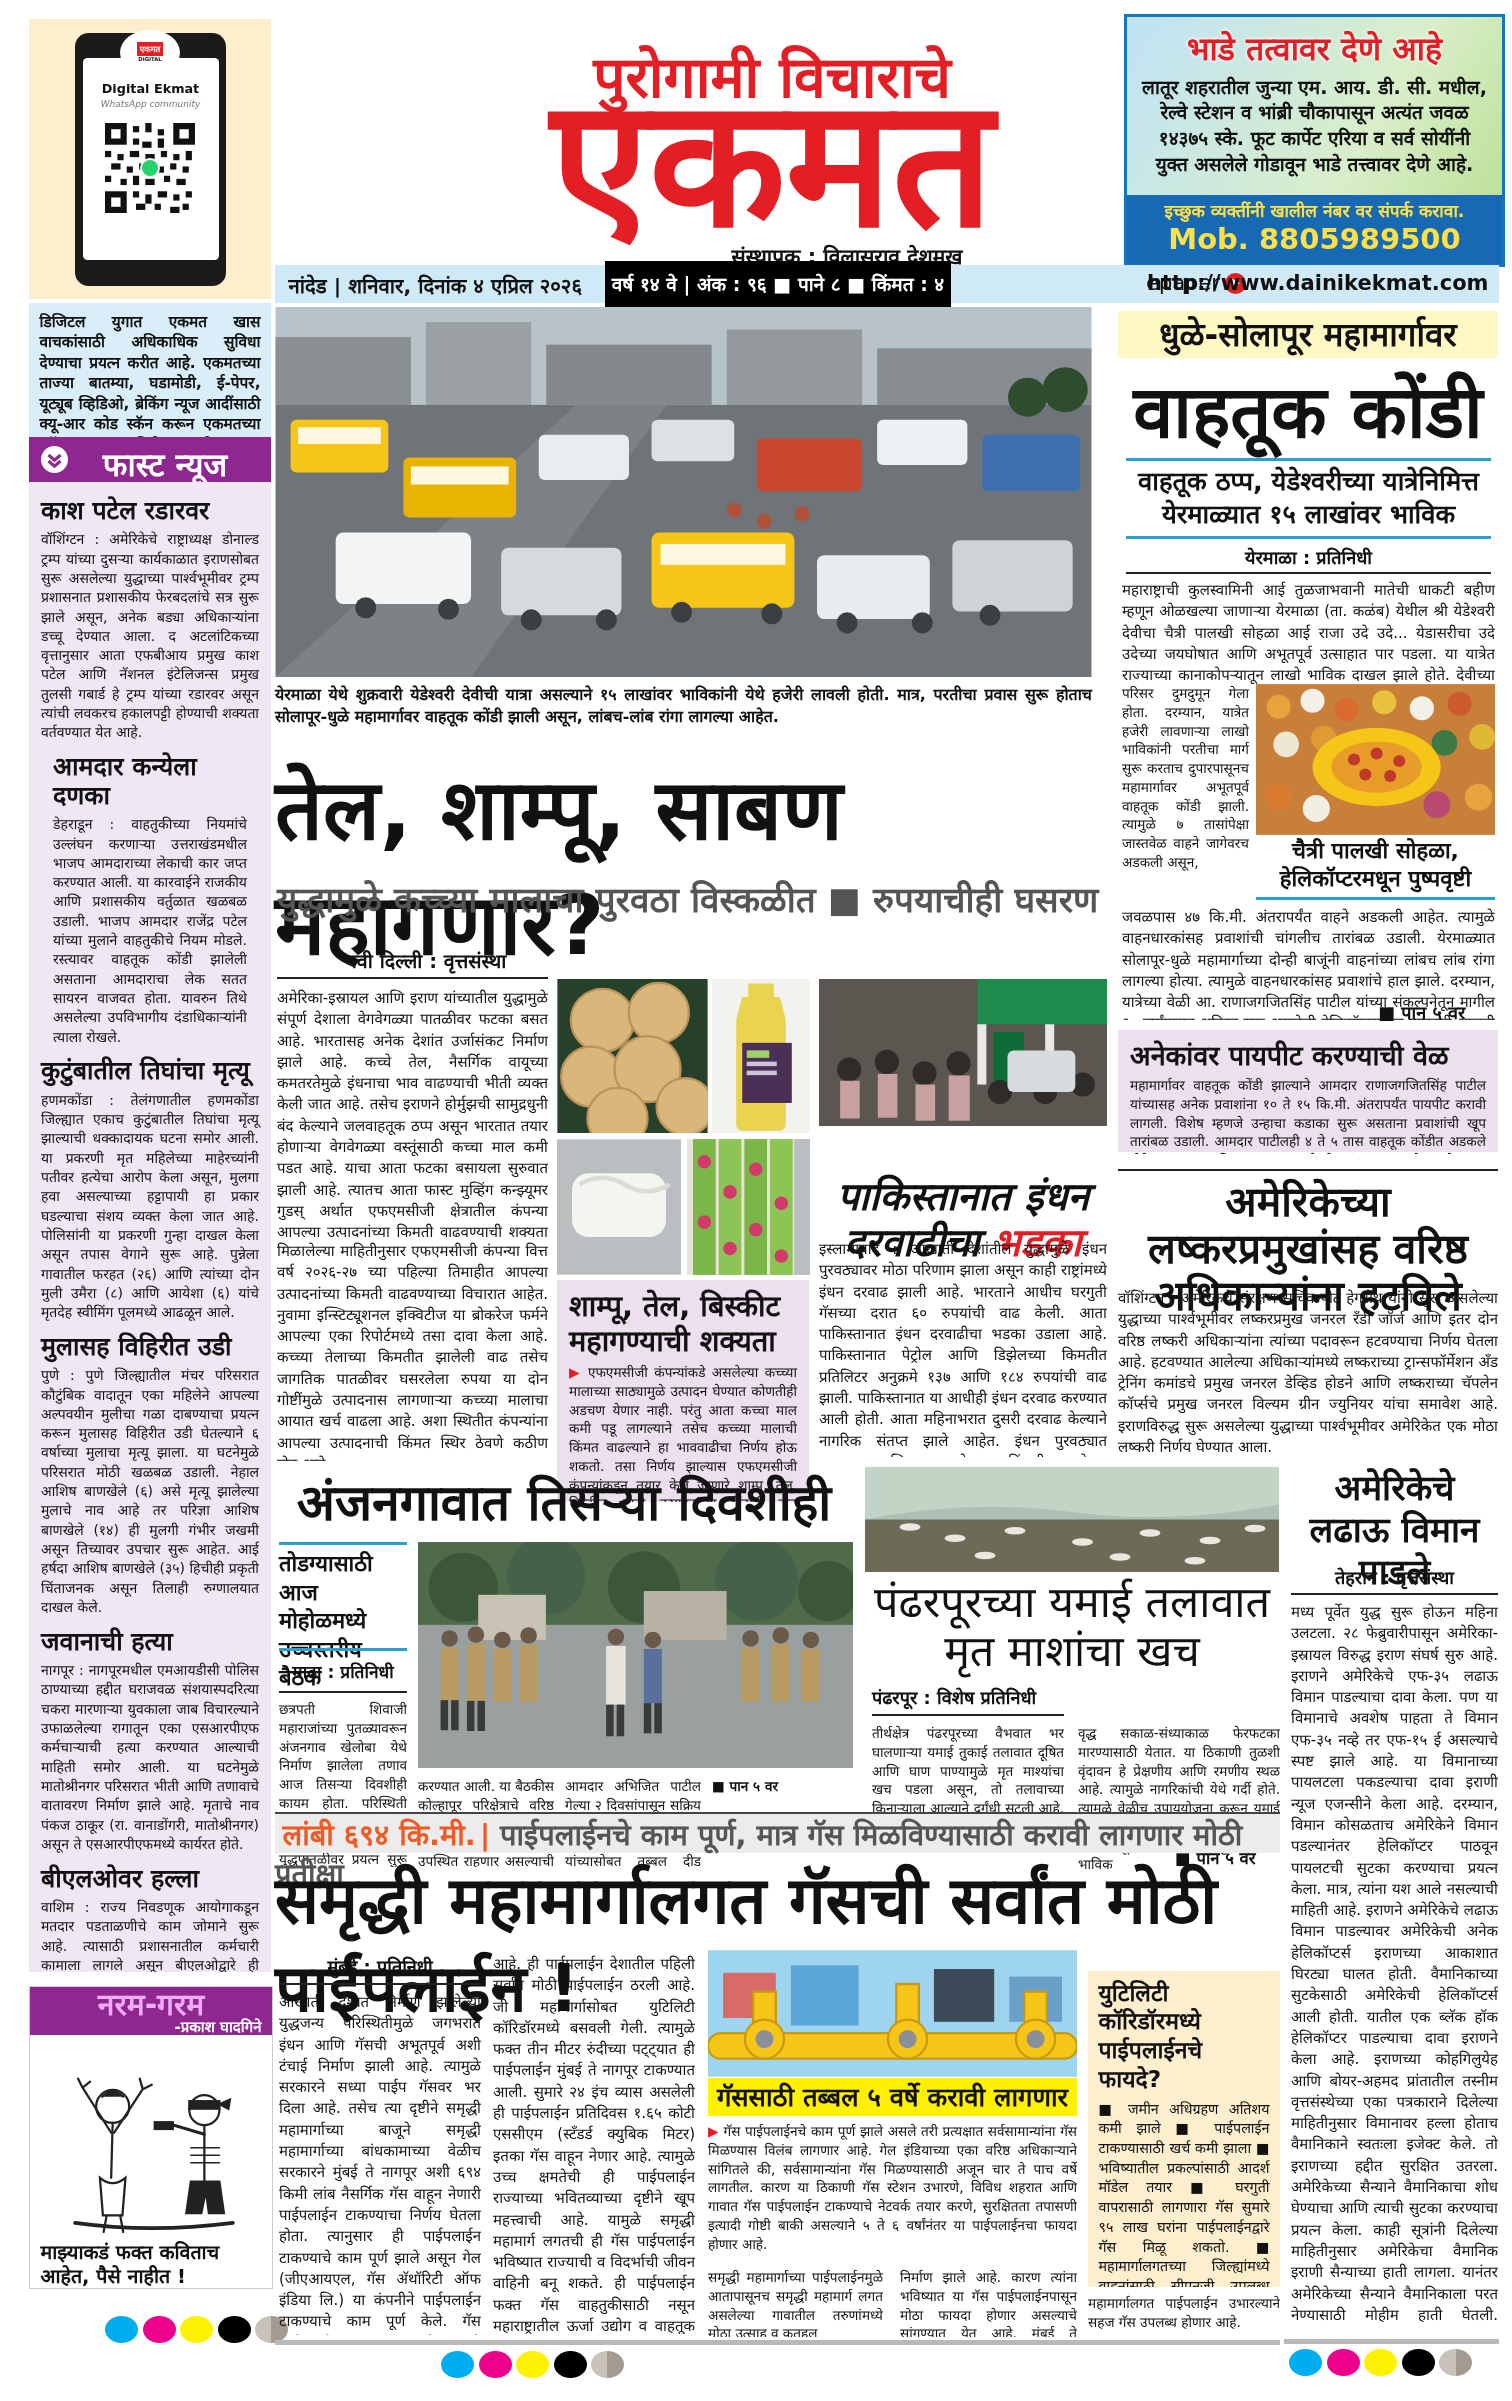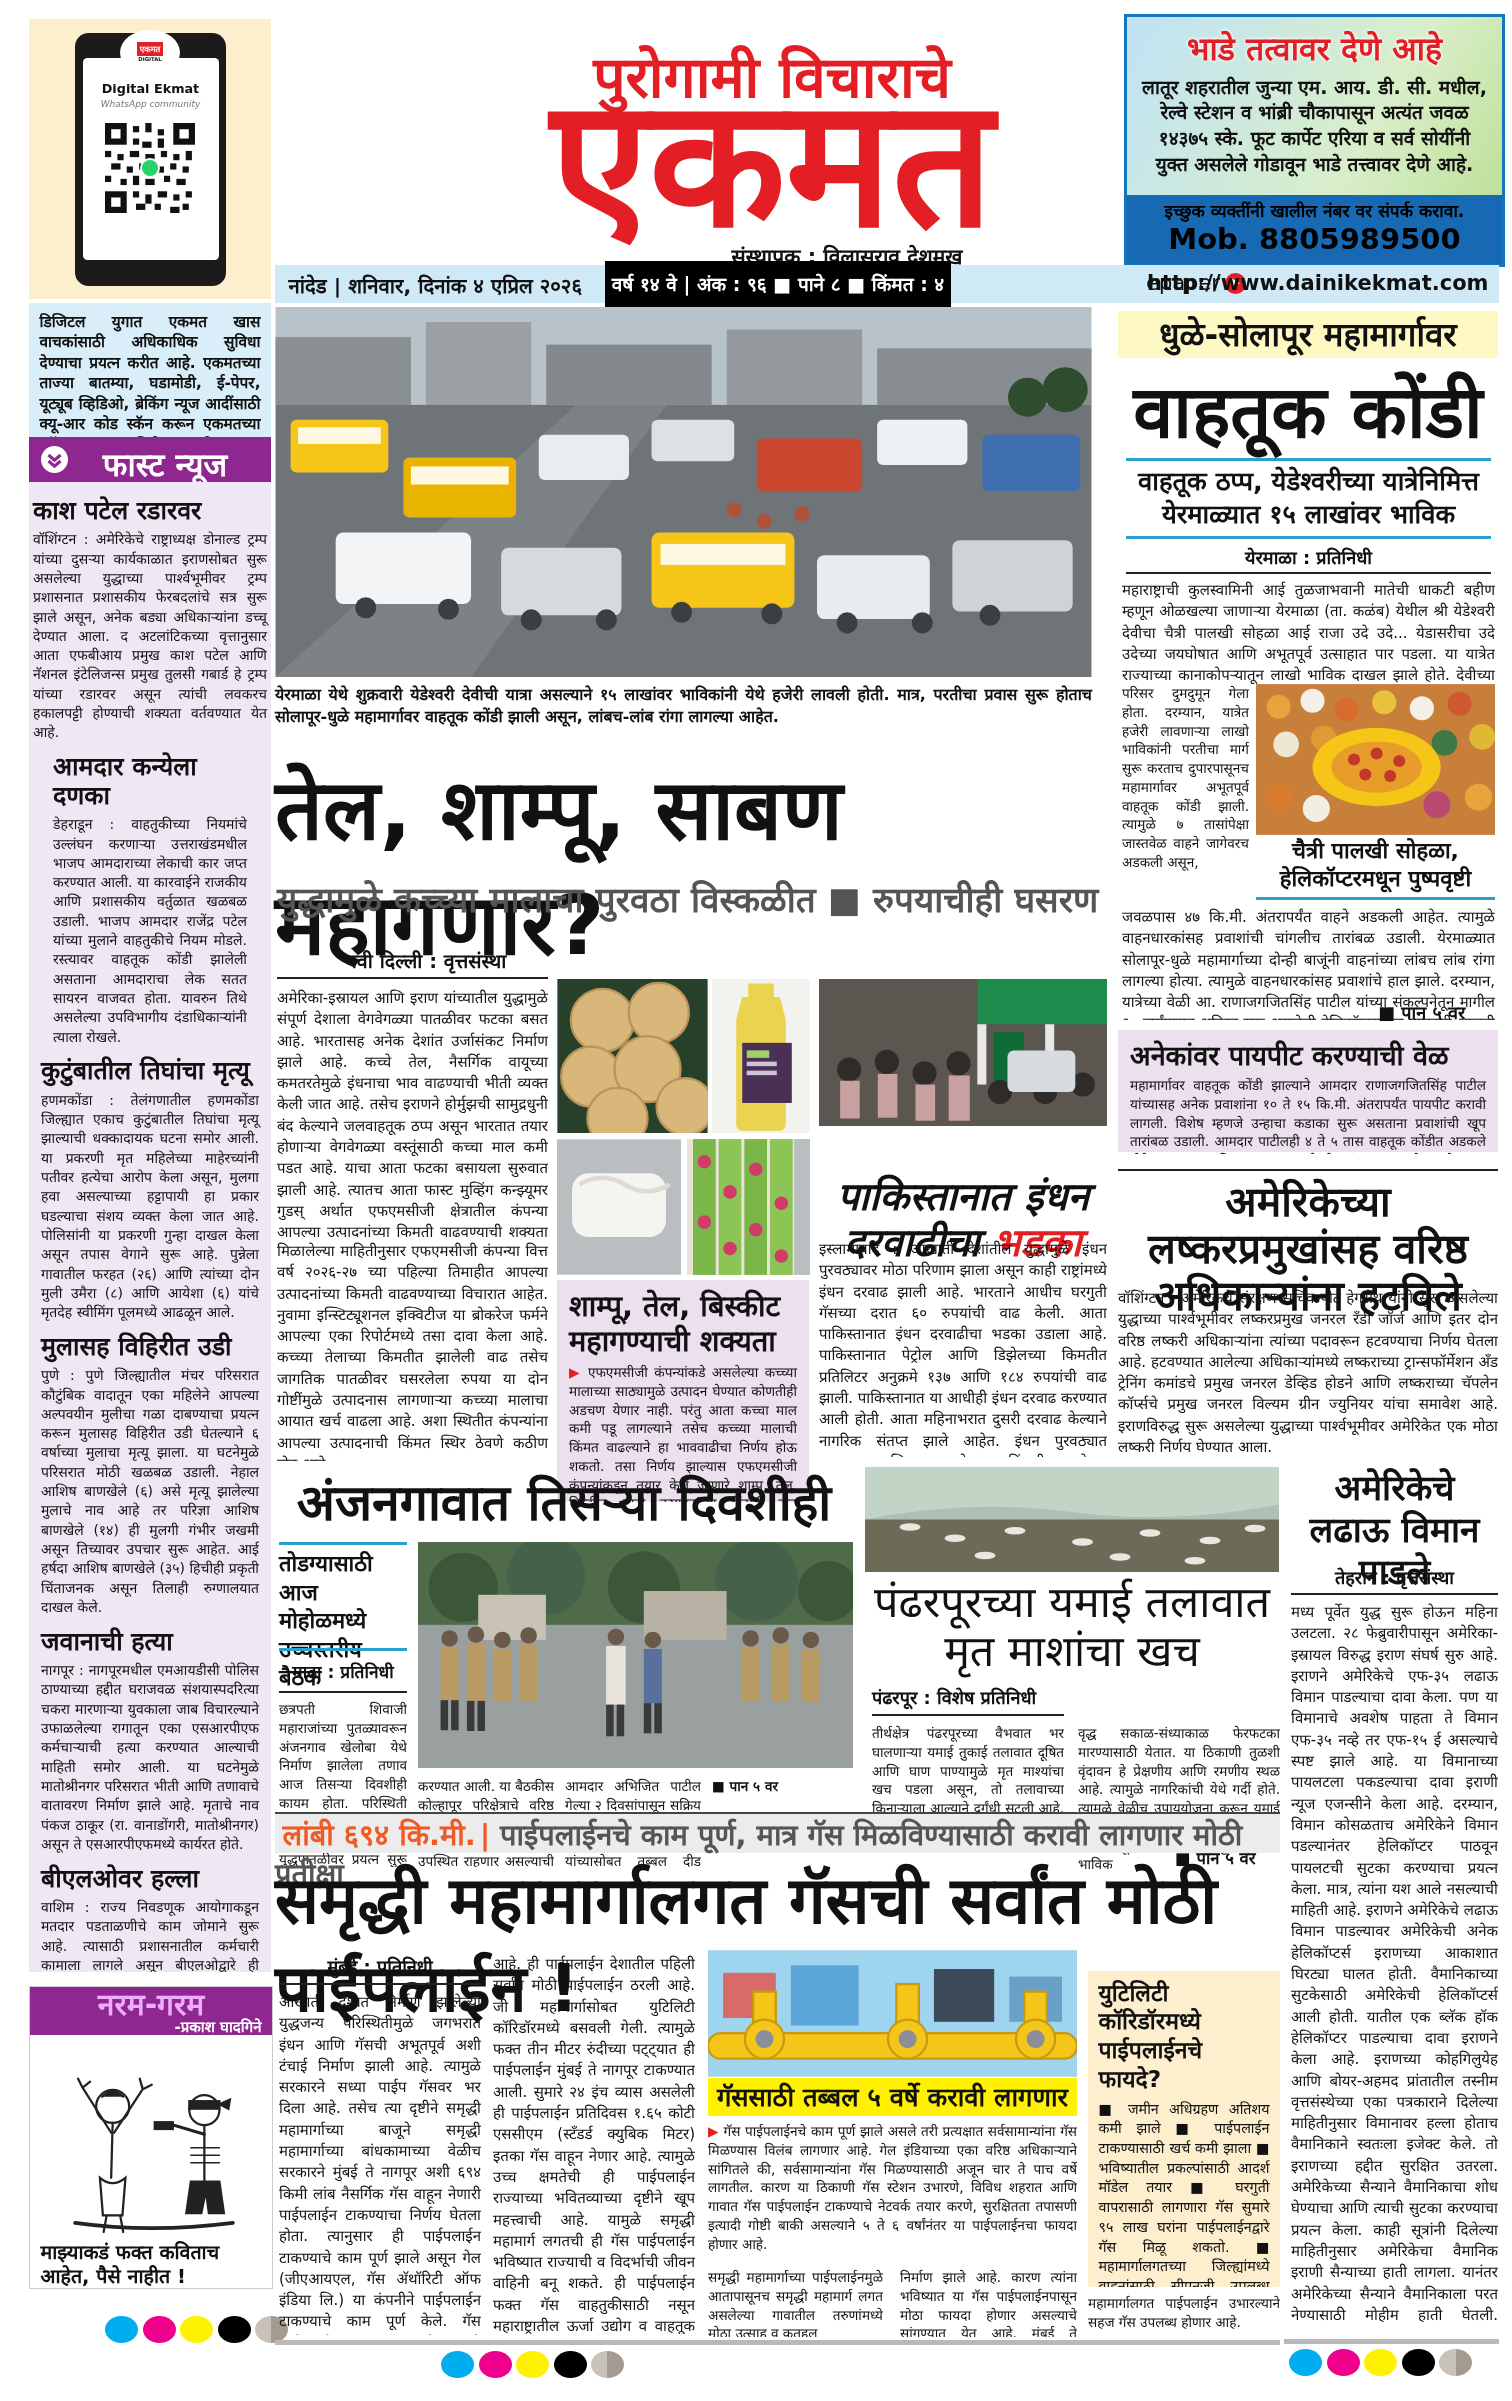--- a/index.html
+++ b/index.html
@@ -97,21 +97,21 @@
     <span class="abs" style="left:12px;top:9px;width:27px;height:27px;background:#fff;border-radius:50%;">
       <svg width="27" height="27" viewBox="0 0 36 36">
           <path d="M10 12 L18 19 L26 12" stroke="#8e278f" stroke-width="4" fill="none"></path>
           <path d="M10 20 L18 27 L26 20" stroke="#8e278f" stroke-width="4" fill="none"></path>
         </svg>
     </span>
     <span class="abs ctr" style="left:38px;top:4.5px;width:196px;color:#fff;font-size:32px;font-weight:bold;">फास्ट न्यूज</span>
   </div>
 
   <div class="abs fastbg hid" style="left:29px;top:482px;width:242px;height:1485px;padding:4.5px 0 0 0;">
-    <div style="padding:0 4px;">
+    <div style="padding:0 12px;">
       <div class="fn-title">काश पटेल रडारवर</div>
       <div class="fn-body">वॉशिंग्टन : अमेरिकेचे राष्ट्राध्यक्ष डोनाल्ड ट्रम्प यांच्या दुसऱ्या कार्यकाळात इराणसोबत सुरू असलेल्या युद्धाच्या पार्श्वभूमीवर ट्रम्प प्रशासनात प्रशासकीय फेरबदलांचे सत्र सुरू झाले असून, अनेक बड्या अधिकाऱ्यांना डच्चू देण्यात आला. द अटलांटिकच्या वृत्तानुसार आता एफबीआय प्रमुख काश पटेल आणि नॅशनल इंटेलिजन्स प्रमुख तुलसी गबार्ड हे ट्रम्प यांच्या रडारवर असून त्यांची लवकरच हकालपट्टी होण्याची शक्यता वर्तवण्यात येत आहे.</div>
     </div>
     <div style="padding:0 24px;">
       <div class="fn-title">आमदार कन्येला दणका</div>
       <div class="fn-body">डेहराडून : वाहतुकीच्या नियमांचे उल्लंघन करणाऱ्या उत्तराखंडमधील भाजप आमदाराच्या लेकाची कार जप्त करण्यात आली. या कारवाईने राजकीय आणि प्रशासकीय वर्तुळात खळबळ उडाली. भाजप आमदार राजेंद्र पटेल यांच्या मुलाने वाहतुकीचे नियम मोडले. रस्त्यावर वाहतूक कोंडी झालेली असताना आमदाराचा लेक सतत सायरन वाजवत होता. यावरुन तिथे असलेल्या उपविभागीय दंडाधिकाऱ्यांनी त्याला रोखले.</div>
     </div>
     <div style="padding:0 12px;">
       <div class="fn-title">कुटुंबातील तिघांचा मृत्यू</div>
       <div class="fn-body">हणमकोंडा : तेलंगणातील हणमकोंडा जिल्ह्यात एकाच कुटुंबातील तिघांचा मृत्यू झाल्याची धक्कादायक घटना समोर आली. या प्रकरणी मृत महिलेच्या माहेरच्यांनी पतीवर हत्येचा आरोप केला असून, मुलगा हवा असल्याच्या हट्टापायी हा प्रकार घडल्याचा संशय व्यक्त केला जात आहे. पोलिसांनी या प्रकरणी गुन्हा दाखल केला असून तपास वेगाने सुरू आहे. पुन्नेला गावातील फरहत (२६) आणि त्यांच्या दोन मुली उमैरा (८) आणि आयेशा (६) यांचे मृतदेह स्वीमिंग पूलमध्ये आढळून आले.</div>
@@ -164,21 +164,21 @@
   </div>
   <div class="abs dots" style="left:105px;top:2316px;"><span class="d-c"></span><span class="d-m"></span><span class="d-y"></span><span class="d-k"></span><span class="d-g"></span></div>
 
   <div class="abs ctr b red" style="left:422px;top:36px;width:700px;font-size:57px;">पुरोगामी विचाराचे</div>
   <div class="abs ctr red" style="left:422px;top:75px;width:700px;font-size:178px;font-weight:900;line-height:1.0;">एकमत</div>
   <div class="abs ctr b" style="left:572px;top:242px;width:550px;font-size:21px;">संस्थापक : विलासराव देशमुख</div>
 
   <div class="abs" style="left:1124px;top:13.6px;width:375px;height:247px;border:3px solid #1576c0;background:linear-gradient(120deg,#bfe3f6 0%,#d9eec9 60%,#b8dd8e 100%);">
     <div class="ctr b red" style="font-size:32px;padding-top:9px;text-shadow:0 0 2.3px #fff,0 0 4.5px #fff;">भाडे तत्वावर देणे आहे</div>
     <div class="ctr b" style="font-size:19px;line-height:1.35;padding:6px 15px 0 15px;">लातूर शहरातील जुन्या एम. आय. डी. सी. मधील, रेल्वे स्टेशन व भांब्री चौकापासून अत्यंत जवळ १४३७५ स्के. फूट कार्पेट एरिया व सर्व सोयींनी युक्त असलेले गोडावून भाडे तत्त्वावर देणे आहे.</div>
-    <div class="abs" style="left:0;bottom:0;width:375px;height:69px;background:#1669b2;color:#000000;">
+    <div class="abs" style="left:0;bottom:0;width:375px;height:69px;background:#1669b2;color:#fde047;">
       <div class="ctr b" style="font-size:17.3px;padding-top:4.5px;">इच्छुक व्यक्तींनी खालील नंबर वर संपर्क करावा.</div>
       <div class="ctr b" style="font-size:29px;">Mob. 8805989500</div>
     </div>
   </div>
 
   <div class="abs" style="left:275px;top:265px;width:1224px;height:38px;background:#cfeaf6;">
     <span class="abs b" style="left:13.6px;top:6px;font-size:20.3px;">नांदेड | शनिवार, दिनांक ४ एप्रिल २०२६</span>
     <span class="abs ctr" style="left:330px;top:-4.5px;width:346px;height:47px;background:#000;color:#fff;font-weight:bold;font-size:19px;line-height:47px;">वर्ष १४ वे | अंक : ९६ ■ पाने ८ ■ किंमत : ४ रुपये</span>
     <span class="abs" style="right:279px;top:6px;font-size:21px;">epaper</span>
     <span class="abs" style="right:253px;top:7.5px;width:21px;height:21px;background:#e31e24;border-radius:50%;">

